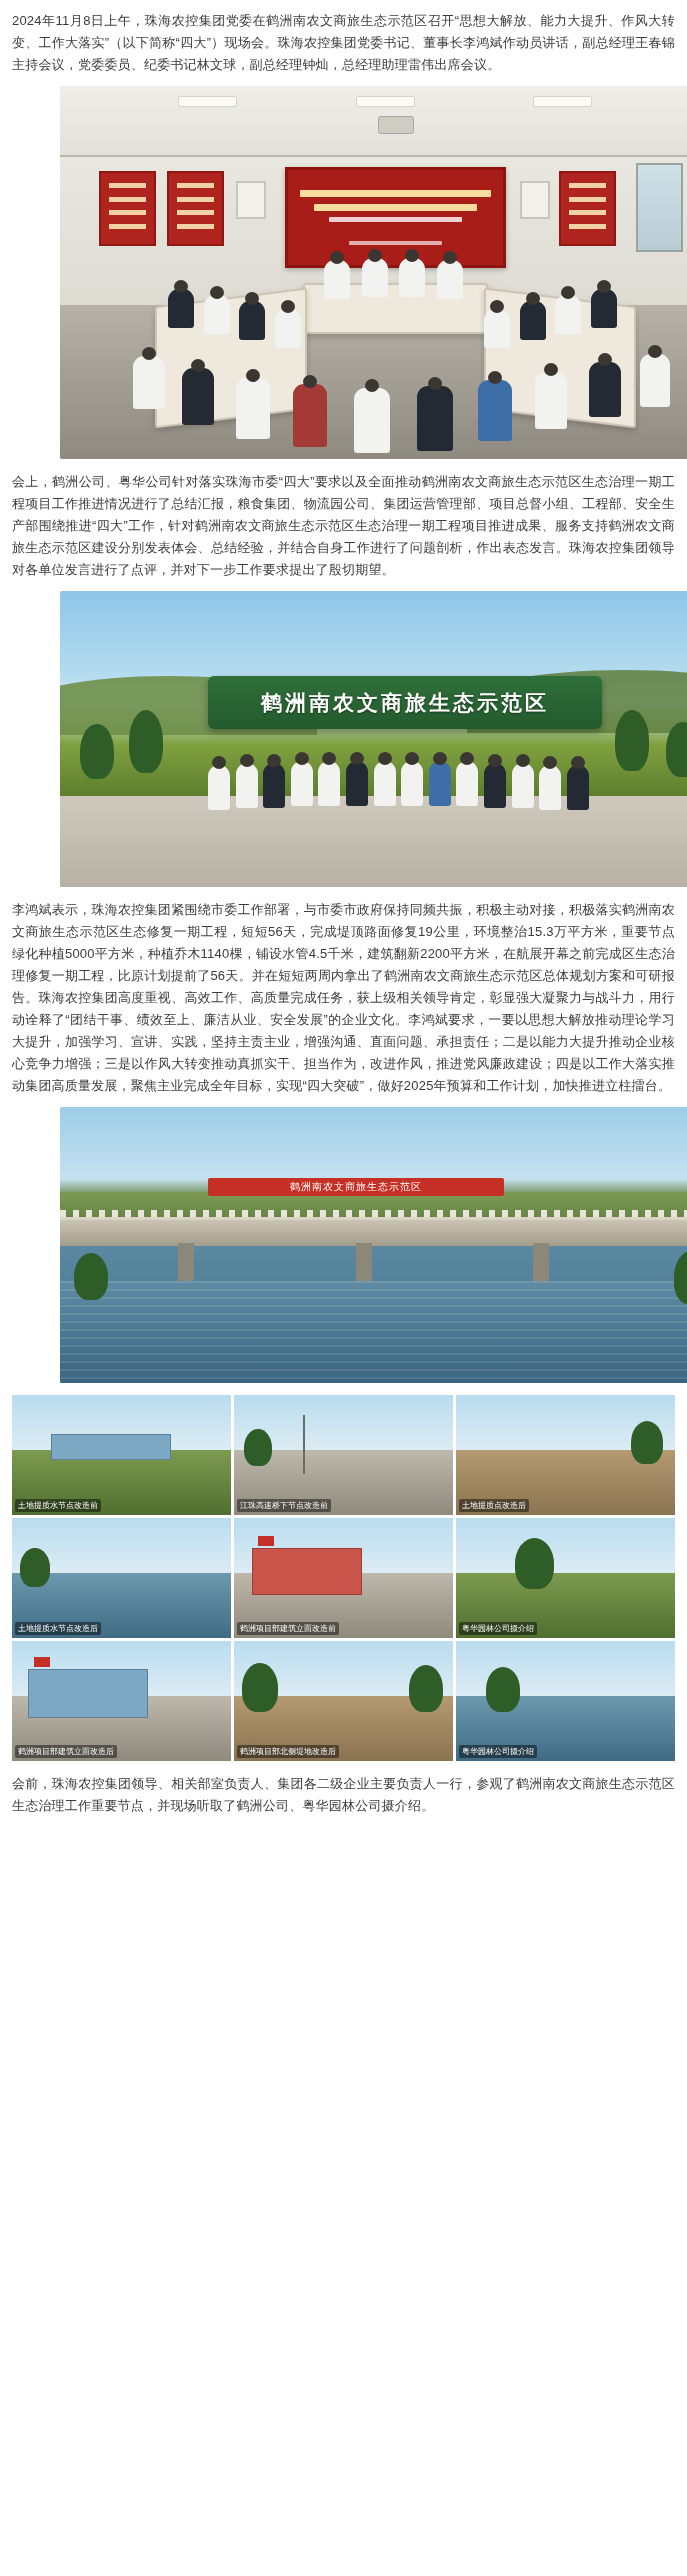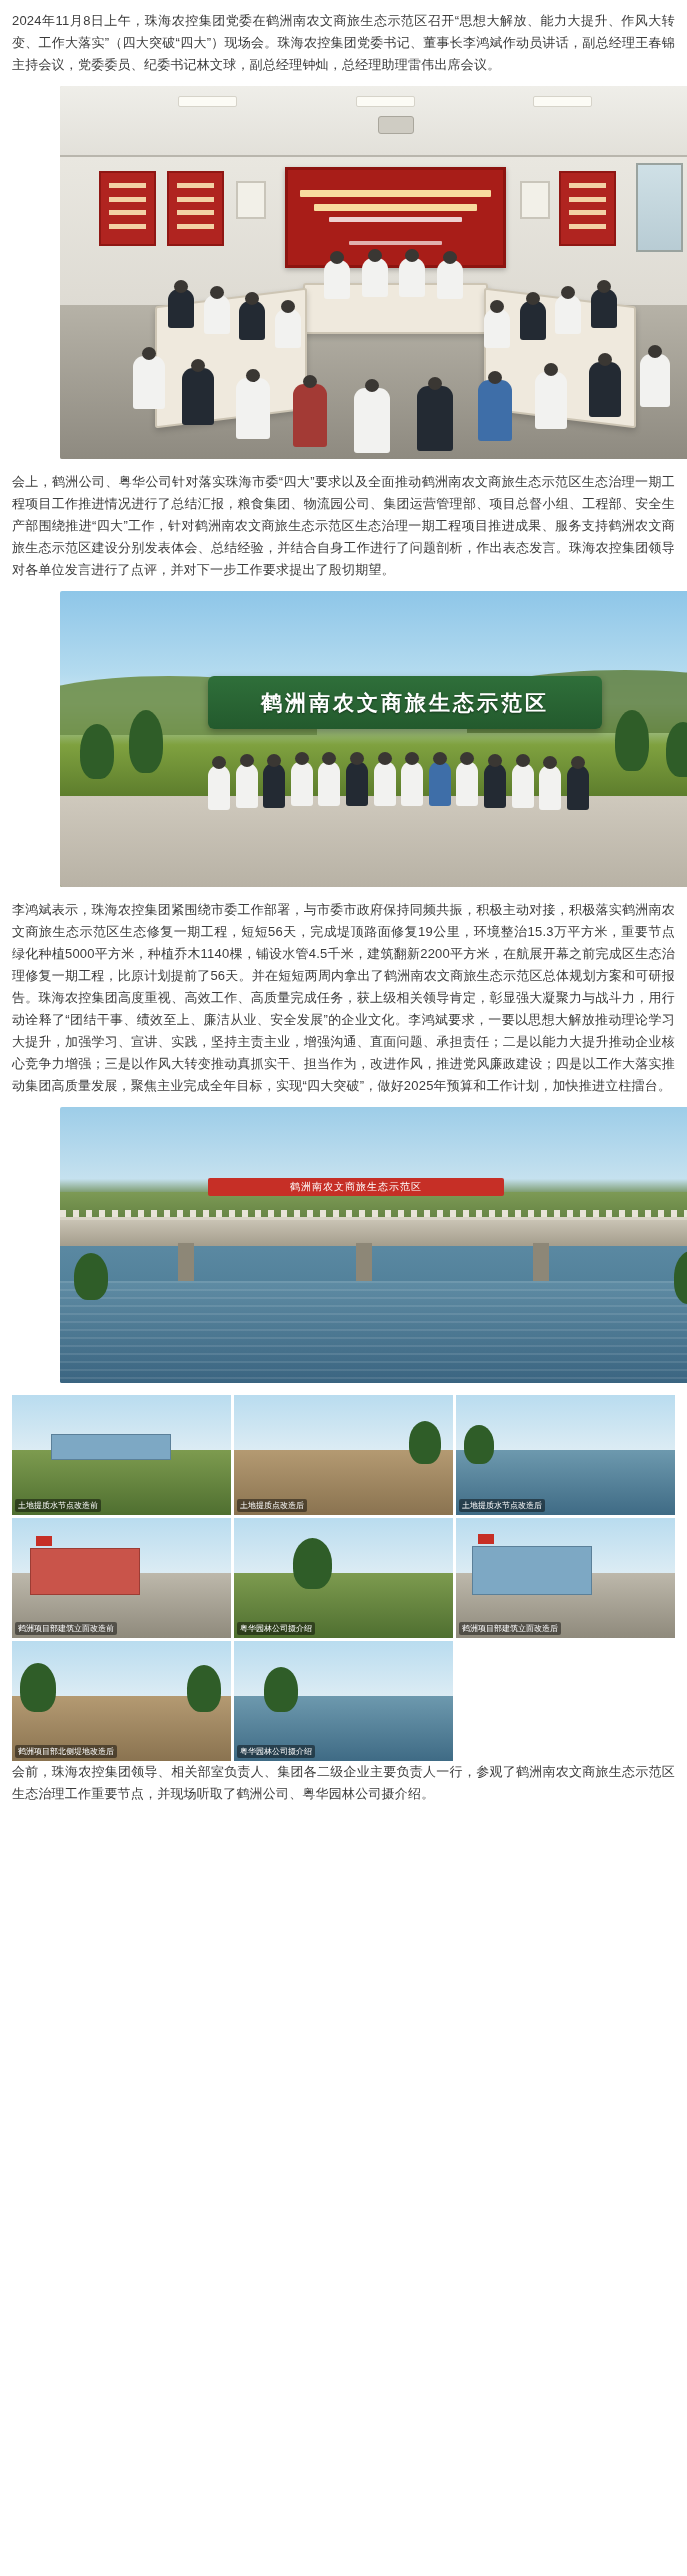--- a/index.html
+++ b/index.html
@@ -227,21 +227,21 @@
     position: absolute; background: #2f5d28; border-radius: 50% 50% 40% 40%;
   }
   .pole { position: absolute; width: 2px; background: #6b6b63; }
   .flag { position:absolute; width: 16px; height: 10px; background:#c62f26; }
 </style>
 </head>
 <body>
 
 <div class="page">
 
-  <p class="para">2024年11月8日上午，珠海农控集团党委在鹤洲南农文商旅生态示范区召开“思想大解放、能力大提升、作风大转变、工作大落实”（四大突破“四大”）现场会。珠海农控集团党委书记、董事长李鸿斌作动员讲话，副总经理王春锦主持会议，党委委员、纪委书记林文球，副总经理钟灿，总经理助理雷伟出席会议。</p>
+  <p class="para">2024年11月8日上午，珠海农控集团党委在鹤洲南农文商旅生态示范区召开“思想大解放、能力大提升、作风大转变、工作大落实”（以下简称“四大”）现场会。珠海农控集团党委书记、董事长李鸿斌作动员讲话，副总经理王春锦主持会议，党委委员、纪委书记林文球，副总经理钟灿，总经理助理雷伟出席会议。</p>
 
   <div class="figure">
     <div class="photo photo-meeting">
       <div class="mr-ceiling"></div>
       <div class="mr-light" style="left:118px"></div>
       <div class="mr-light" style="left:296px"></div>
       <div class="mr-light" style="left:473px"></div>
       <div class="mr-projector"></div>
       <div class="mr-wall"></div>
 
@@ -364,20 +364,27 @@
   <div class="grid">
 
 
     <div class="cell">
       <div class="sky"></div>
         <div class="ground g-grass"></div>
       <div class="bld blue" style="left:39px; top:39px; width:118px; height:24px"></div>
       <div class="cap">土地提质水节点改造前</div>
     </div>
 
+    <div class="cell">
+      <div class="sky"></div>
+        <div class="ground g-road"></div>
+      <div class="pole" style="left:69px; top:20px; height:59px"></div>
+      <div class="tree" style="left:10px; top:34px; width:28px; height:37px"></div>
+      <div class="cap">江珠高速桥下节点改造前</div>
+    </div>
 
     <div class="cell">
       <div class="sky"></div>
         <div class="ground g-dirt"></div>
       <div class="tree" style="right:12px; top:26px; width:32px; height:43px"></div>
       <div class="cap">土地提质点改造后</div>
     </div>
 
     <div class="cell">
       <div class="sky"></div>
@@ -421,16 +428,16 @@
 
     <div class="cell">
       <div class="sky"></div>
         <div class="ground g-water"></div>
       <div class="tree" style="left:30px; top:26px; width:34px; height:45px"></div>
       <div class="cap">粤华园林公司摄介绍</div>
     </div>
 
   </div>
 
-  <p class="para" style="margin-top:0">会前，珠海农控集团领导、相关部室负责人、集团各二级企业主要负责人一行，参观了鹤洲南农文商旅生态示范区生态治理工作重要节点，并现场听取了鹤洲公司、粤华园林公司摄介绍。</p>
+  <p class="para" style="margin-top:12px">会前，珠海农控集团领导、相关部室负责人、集团各二级企业主要负责人一行，参观了鹤洲南农文商旅生态示范区生态治理工作重要节点，并现场听取了鹤洲公司、粤华园林公司摄介绍。</p>
 
 </div>
 
 
 </body></html>

